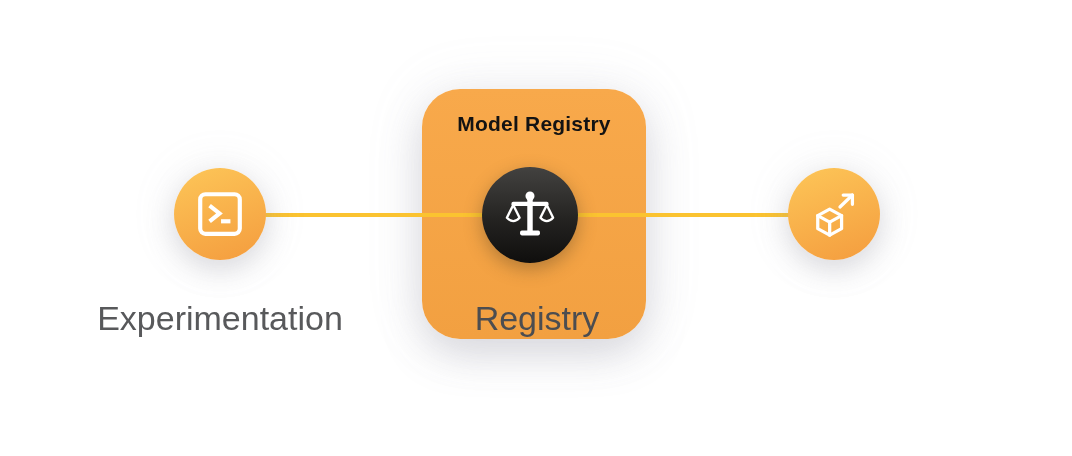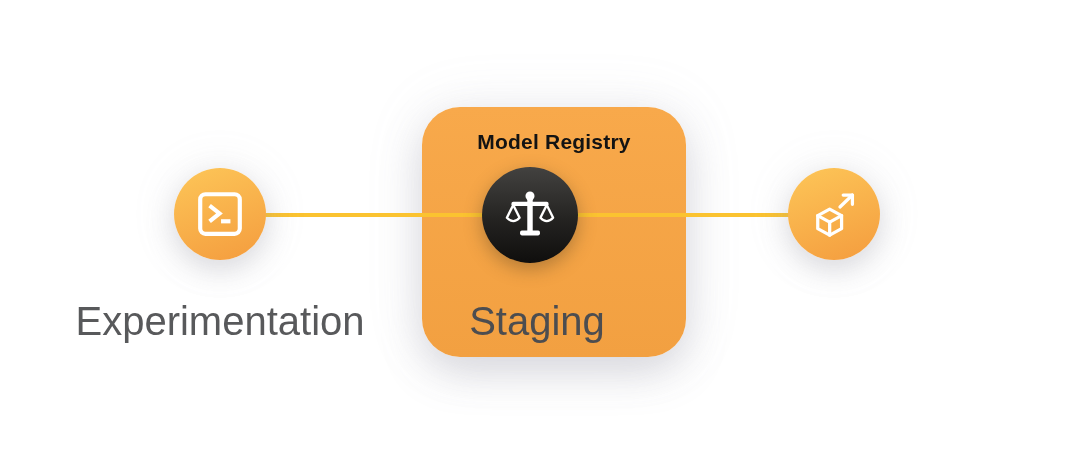--- a/index.html
+++ b/index.html
@@ -37,22 +37,22 @@
     align-items: center;
     justify-content: center;
     z-index: 3;
   }
   .node-experimentation { left: 174px; top: 168px; }
   .node-production      { left: 788px; top: 168px; }
   
   .registry-card {
     position: absolute;
     left: 422px;
-    top: 107px;
-    width: 264px;
+    top: 89px;
+    width: 224px;
     height: 250px;
     border-radius: 38px;
     background: linear-gradient(180deg, #f8a94b 0%, #f2a041 100%);
     box-shadow: 0 16px 40px rgba(140,140,155,0.30), 0 0 60px rgba(160,160,170,0.12);
     z-index: 1;
   }
   .registry-title {
     position: absolute;
     left: 0;
     top: 23px;
@@ -76,21 +76,21 @@
     display: flex;
     align-items: center;
     justify-content: center;
     z-index: 3;
   }
   
   .stage-label {
     position: absolute;
     top: 299px;
     transform: translateX(-50%);
-    font-size: 40px;
+    font-size: 34px;
     font-weight: 400;
     color: #58595b;
     white-space: nowrap;
     z-index: 2;
   }
   .label-experimentation { left: 220px; }
   .label-staging         { left: 537px; color: #4c4d50; }
   .label-production      { left: 843px; }
   .icon-svg { display: block; }
 </style>
@@ -134,15 +134,15 @@
         <path d="M20,19.5 L31,25.5 L31,37.5 L20,43.5 L9,37.5 L9,25.5 Z"></path>
         <path d="M9,25.5 L20,31.5 L31,25.5"></path>
         <path d="M20,31.5 L20,43.5"></path>
         <line x1="29.5" y1="17.5" x2="41" y2="6.5"></line>
         <polyline points="32.5,6.5 41,6.5 41,15"></polyline>
       </svg>
     </span>
   </div>
 
   <div class="stage-label label-experimentation">Experimentation</div>
-  <div class="stage-label label-staging">Staging</div>
+  <div class="stage-label label-staging">Registry</div>
 
 </div>
 
 </body></html>

